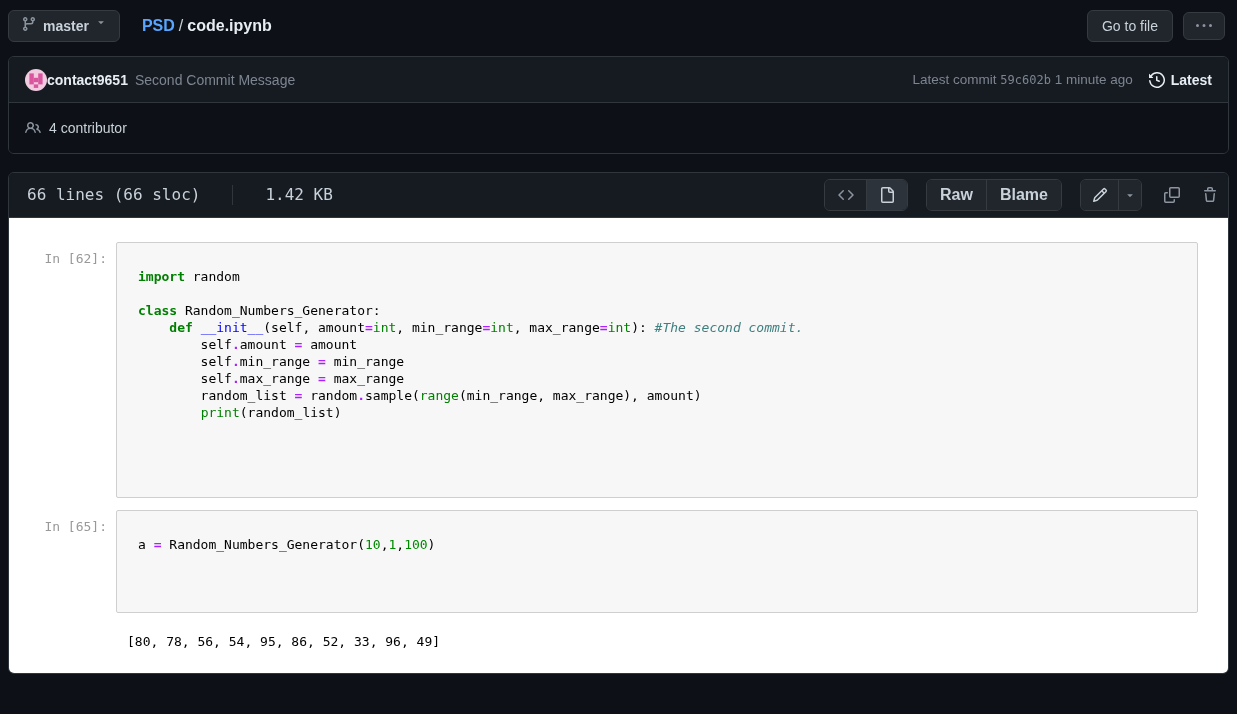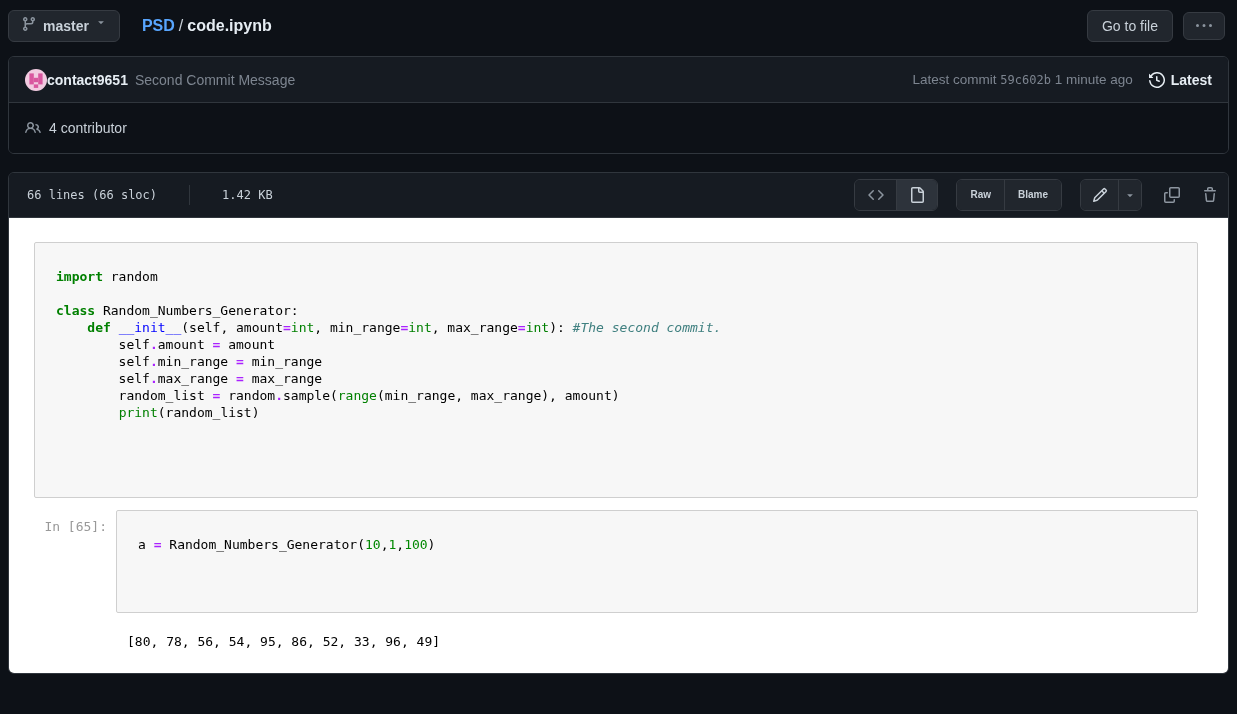--- a/index.html
+++ b/index.html
@@ -54,33 +54,33 @@
   .history-link{display:inline-flex;align-items:center;gap:6px;color:var(--text-primary);font-weight:600;cursor:pointer}
   .contrib-row{background:var(--page-bg);display:flex;align-items:center;gap:8px;padding:14px 16px;height:50px;color:var(--text-secondary)}
   .contrib-row .octicon{color:#8b949e}
 
   
   .file-box{margin:18px 8px 0 8px;border:1px solid var(--border);border-radius:6px;overflow:hidden}
   .file-header{
     background:var(--header-bg);height:45px;display:flex;align-items:center;
     padding:6px 10px 6px 18px;border-bottom:1px solid var(--border);
   }
-  .file-info{display:flex;align-items:center;gap:32px;font-size:12px;color:var(--text-secondary)}
+  .file-info{display:flex;align-items:flex-start;gap:32px;font-size:16px;color:var(--text-secondary)}
   .file-info .vdiv{width:1px;height:20px;background:var(--border)}
   .file-actions{margin-left:auto;display:flex;align-items:center}
   .seg-group{display:flex;border:1px solid var(--btn-border);border-radius:6px;overflow:hidden}
   .seg{
     width:41px;height:30px;display:flex;align-items:center;justify-content:center;
     color:#8b949e;background:#1c2128;cursor:pointer;
   }
   .seg + .seg{border-left:1px solid var(--btn-border)}
   .seg.selected{background:#2d333b;color:var(--text-secondary)}
   .txt-group{display:flex;border:1px solid var(--btn-border);border-radius:6px;overflow:hidden;margin-left:18px}
   .txt-seg{
-    padding:5px 13px;font-size:10px;font-weight:600;background:var(--btn-bg);
+    padding:5px 13px;font-size:16px;font-weight:600;background:var(--btn-bg);
     color:var(--text-secondary);cursor:pointer;line-height:20px;
   }
   .txt-seg + .txt-seg{border-left:1px solid var(--btn-border)}
   .edit-group{display:flex;border:1px solid var(--btn-border);border-radius:6px;overflow:hidden;margin-left:18px}
   .edit-seg{height:30px;display:flex;align-items:center;justify-content:center;background:var(--btn-bg);color:var(--text-secondary);cursor:pointer}
   .edit-seg.pencil{width:37px}
   .edit-seg.caretseg{width:23px;border-left:1px solid var(--btn-border);color:#8b949e}
   .ghost-icon{background:none;border:none;color:#8d96a0;padding:0;margin-left:22px;cursor:pointer}
 
   
@@ -234,20 +234,21 @@
           <svg width="16" height="16" viewBox="0 0 16 16">
               <path d="M11 1.75V3h2.25a.75.75 0 0 1 0 1.5H2.75a.75.75 0 0 1 0-1.5H5V1.75C5 .784 5.784 0 6.75 0h2.5C10.216 0 11 .784 11 1.75ZM4.496 6.675l.66 6.6a.25.25 0 0 0 .249.225h5.19a.25.25 0 0 0 .249-.225l.66-6.6a.75.75 0 0 1 1.492.149l-.66 6.6A1.748 1.748 0 0 1 10.595 15h-5.19a1.75 1.75 0 0 1-1.741-1.575l-.66-6.6a.75.75 0 1 1 1.492-.15ZM6.5 1.75V3h3V1.75a.25.25 0 0 0-.25-.25h-2.5a.25.25 0 0 0-.25.25Z"></path>
             </svg>
         </span>
       </button>
     </div>
   </div>
 
   <div class="nb-area mono" id="notebook">
       <div class="nb-cell">
+        <div class="nb-prompt">In [62]:</div>
         <div class="nb-input">
           <pre class="nb-code mono"><span>
 </span><span class="tok-k">import</span><span> random
 
 </span><span class="tok-k">class</span><span> Random_Numbers_Generator:
     </span><span class="tok-k">def</span><span> </span><span class="tok-fn">__init__</span><span>(self, amount</span><span class="tok-o">=</span><span class="tok-b">int</span><span>, min_range</span><span class="tok-o">=</span><span class="tok-b">int</span><span>, max_range</span><span class="tok-o">=</span><span class="tok-b">int</span><span>): </span><span class="tok-c">#The second commit.</span><span>
         self</span><span class="tok-o">.</span><span>amount </span><span class="tok-o">=</span><span> amount
         self</span><span class="tok-o">.</span><span>min_range </span><span class="tok-o">=</span><span> min_range
         self</span><span class="tok-o">.</span><span>max_range </span><span class="tok-o">=</span><span> max_range
         random_list </span><span class="tok-o">=</span><span> random</span><span class="tok-o">.</span><span>sample(</span><span class="tok-b">range</span><span>(min_range, max_range), amount)

